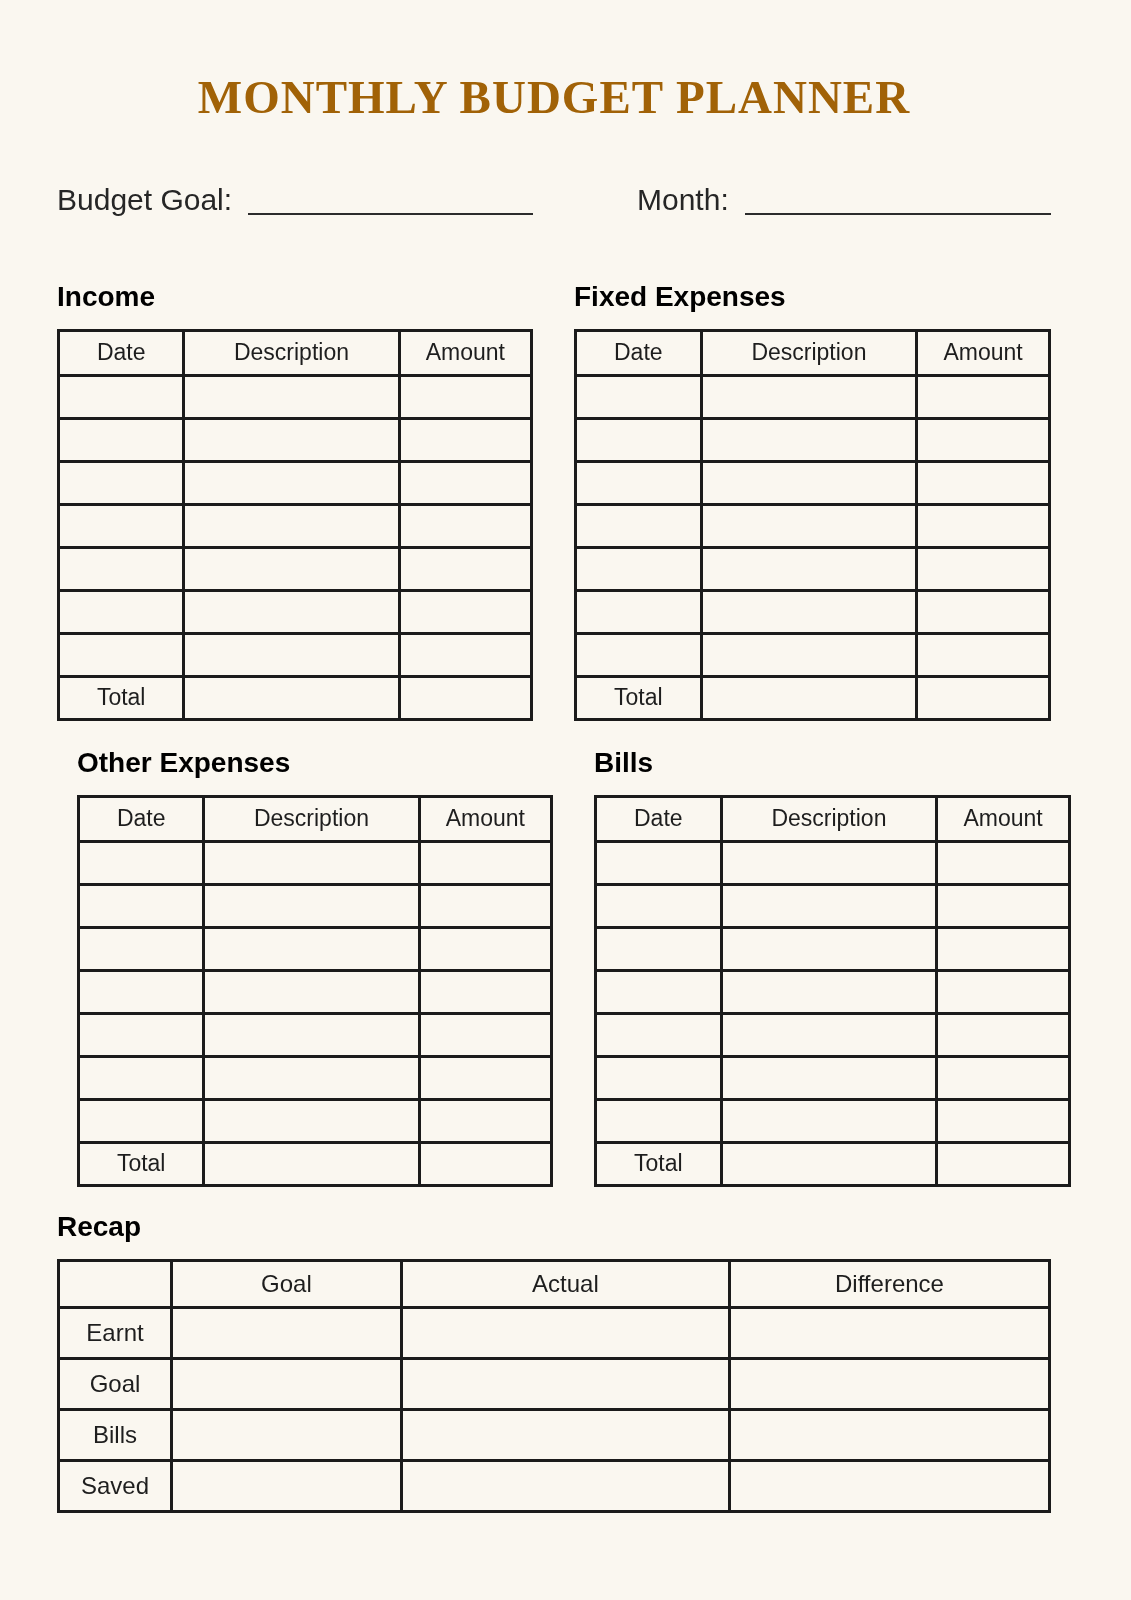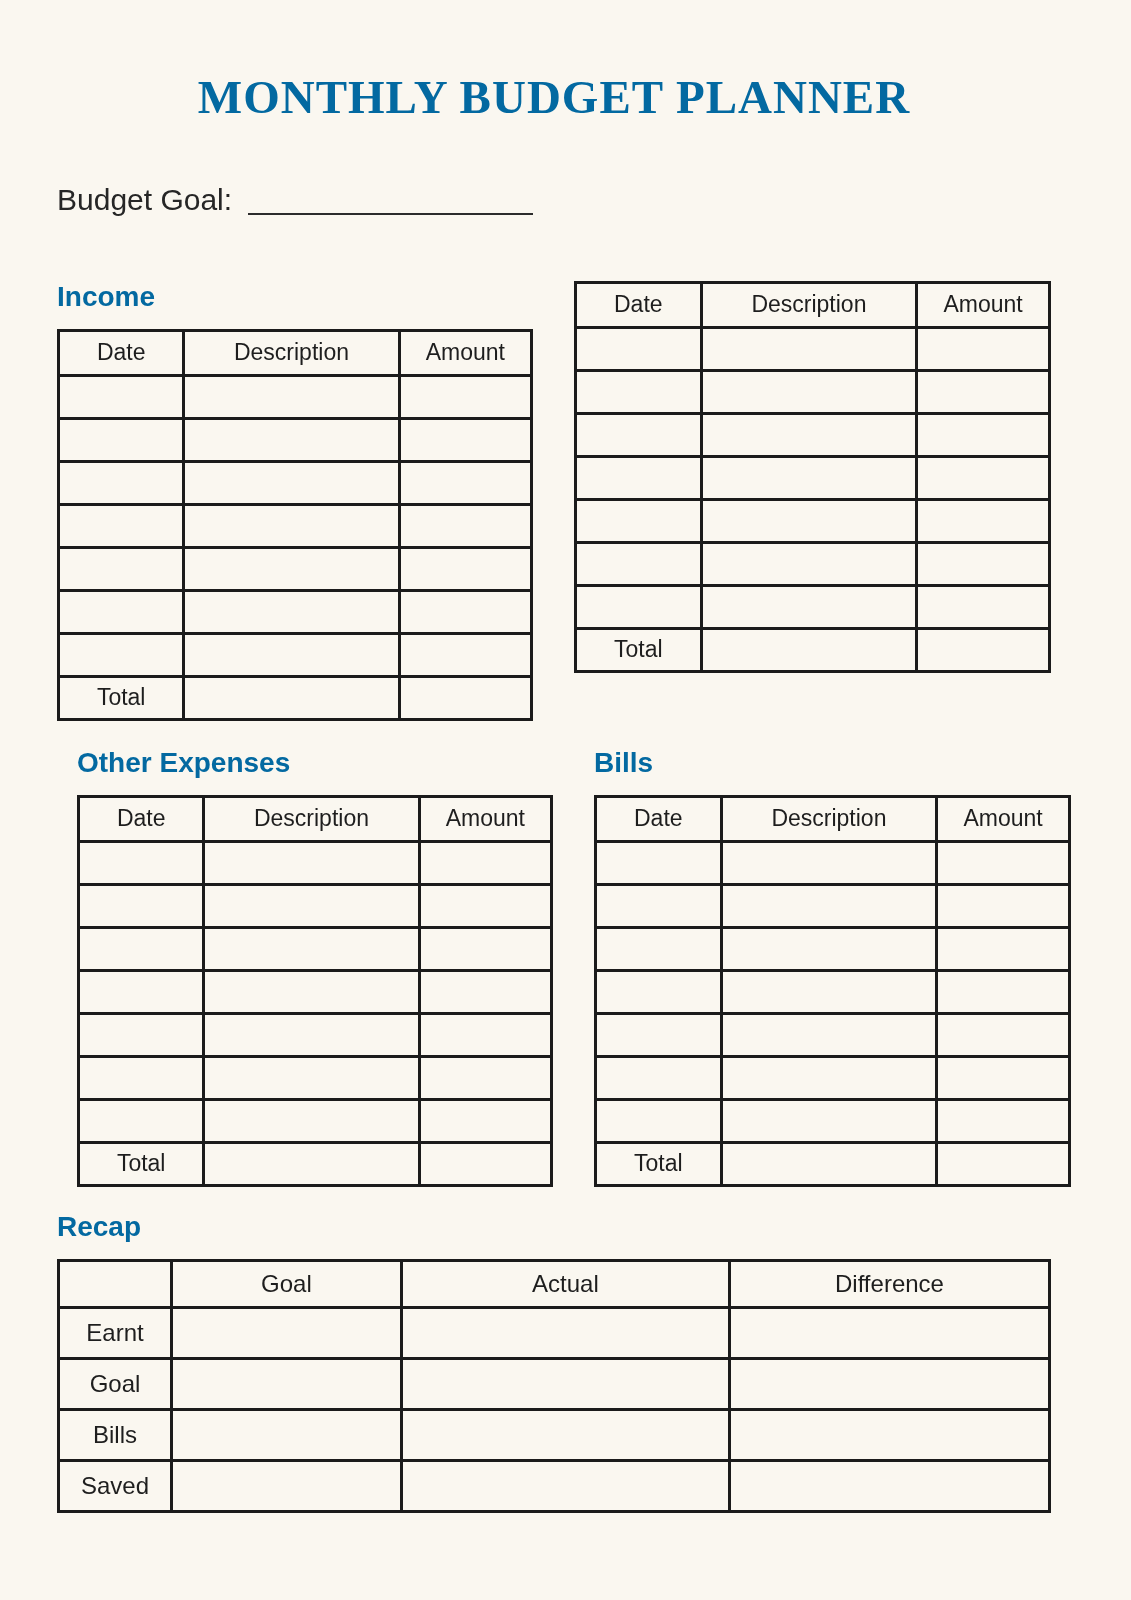--- a/index.html
+++ b/index.html
@@ -17,21 +17,21 @@
     overflow:hidden;
   }
   
   h1.doc-title{
     margin:0;
     font-family:"Liberation Serif",serif;
     font-weight:700;
     font-size:47px;
     letter-spacing:1px;
     text-align:center;
-    color:#0369a1;
+    color:#a16207;
     line-height:1.15;
   }
   
   .fill-row{
     display:flex;
     margin-top:57px;
     column-gap:41px;
   }
   .fill-group{display:flex;align-items:flex-end;gap:12px;}
   .fill-group.left{width:476px;}
@@ -55,21 +55,21 @@
     display:grid;
     grid-template-columns:476px 477px;
     column-gap:41px;
   }
   .tables-row.first{margin-top:62px;}
   .tables-row.second{margin-top:26px;padding-left:20px;}
   h2.section-title{
     margin:0 0 16px 0;
     font-size:28px;
     font-weight:700;
-    color:#0369a1;
+    color:#000000;
     line-height:1.15;
   }
   table{
     border-collapse:collapse;
     width:100%;
     table-layout:fixed;
   }
   td{
     border:3px solid #1B1B1B;
     padding:0 6px;
@@ -90,20 +90,24 @@
 </head>
 <body>
 
 <div class="page">
 
   <h1 class="doc-title">MONTHLY BUDGET PLANNER</h1>
 
   <div class="fill-row">
     <div class="fill-group left">
       <span class="fill-label">Budget Goal:</span>
+      <div class="fill-line"></div>
+    </div>
+    <div class="fill-group right">
+      <span class="fill-label">Month:</span>
       <div class="fill-line"></div>
     </div>
   </div>
 
   <div class="tables-row first">
 
     <section>
       <h2 class="section-title">Income</h2>
       <table class="etable">
         <colgroup>
@@ -155,20 +159,21 @@
         <tr>
           <td>Total</td>
           <td></td>
           <td></td>
         </tr>
         </tbody>
       </table>
     </section>
 
     <section>
+      <h2 class="section-title">Fixed Expenses</h2>
       <table class="etable">
         <colgroup>
             <col style="width:26.5%">
             <col style="width:45.5%">
             <col style="width:28%">
           </colgroup>
         <tbody>
         <tr class="hdr">
           <td>Date</td>
           <td>Description</td>

